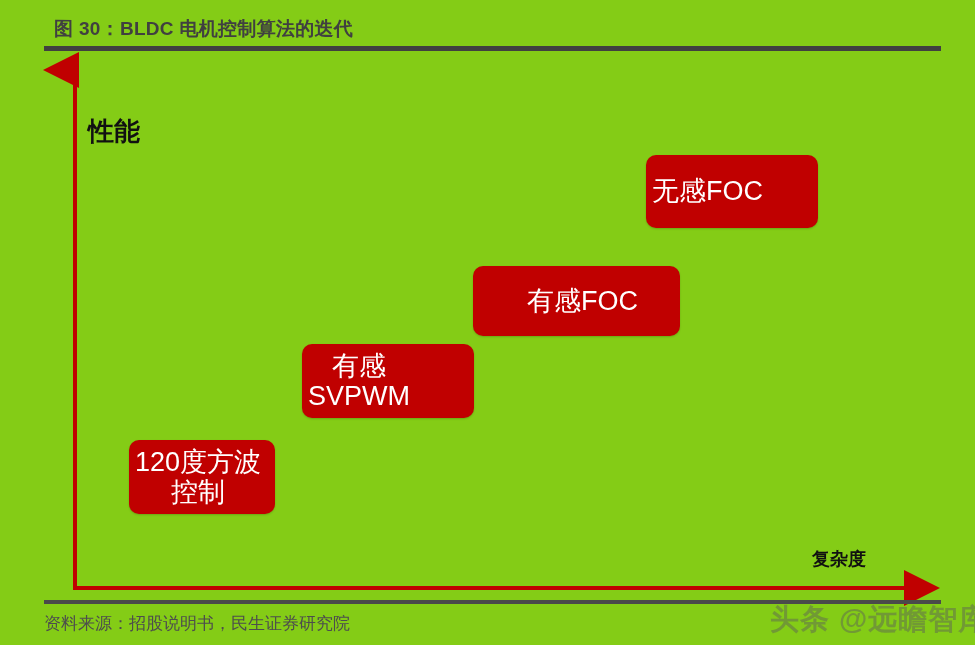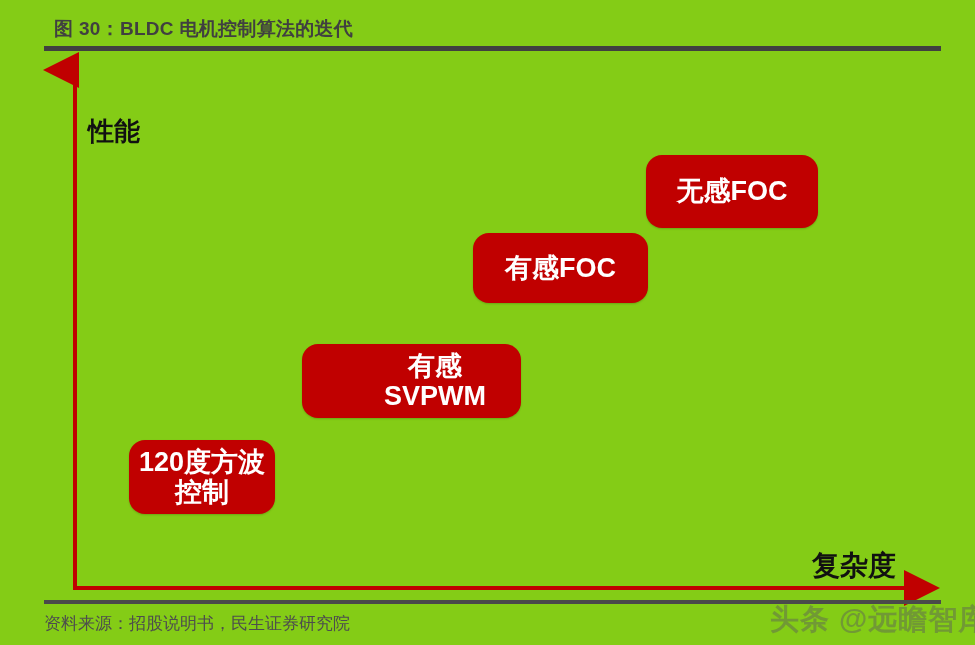--- a/index.html
+++ b/index.html
@@ -87,37 +87,35 @@
   }
   .axis-label-y {
     left: 88px;
     top: 70px;
     font-size: 26px;
     margin-top: 44px;
   }
   .axis-label-x {
     left: 812px;
     top: 547px;
-    font-size: 28px;
+    font-size: 18px;
   }
 
   
   .step-box {
     position: absolute;
     background: #C00000;
-    border-radius: 16px;
+    border-radius: 10px;
     color: #ffffff;
     display: flex;
     align-items: center;
-    justify-content: center;
     text-align: center;
     line-height: 1.12;
     font-size: 27px;
     box-shadow: 0 1px 2px rgba(0,0,0,0.18);
-    font-weight: bold;
   }
   .step-box .label {
     display: block;
     white-space: pre-line;
     padding: 0 6px;
   }
 </style>
 </head>
 <body>
 
@@ -144,26 +142,26 @@
     </svg>
 
     <div class="axis-label axis-label-y">性能</div>
     <div class="axis-label axis-label-x">复杂度</div>
 
     <div class="step-box" style="left:129px; top:440px; width:146px; height:74px;">
       <span class="label">120度方波
 控制</span>
     </div>
 
-    <div class="step-box" style="left:302px; top:344px; width:172px; height:74px;padding-left:47px;">
+    <div class="step-box" style="left:302px; top:344px; width:172px; height:74px;">
       <span class="label">有感
 SVPWM</span>
     </div>
 
-    <div class="step-box" style="left:473px; top:233px; width:175px; height:70px;">
+    <div class="step-box" style="left:473px; top:266px; width:159px; height:70px;padding-left:48px;">
       <span class="label">有感FOC</span>
     </div>
 
     <div class="step-box" style="left:646px; top:155px; width:172px; height:73px;">
       <span class="label">无感FOC</span>
     </div>
 
   </div>
 
   <div class="footer-rule"></div>

